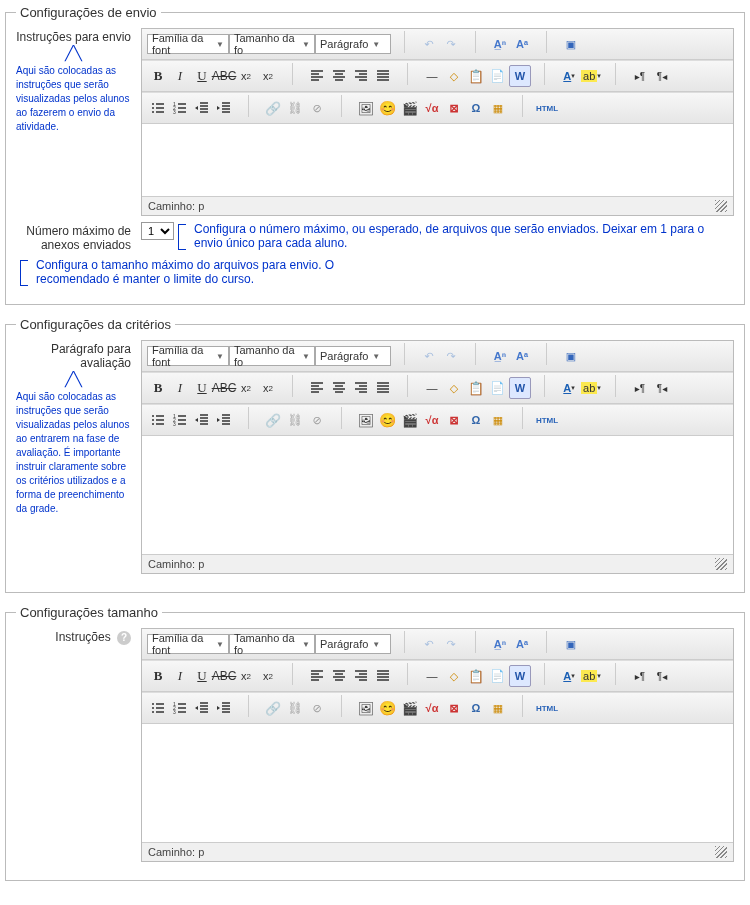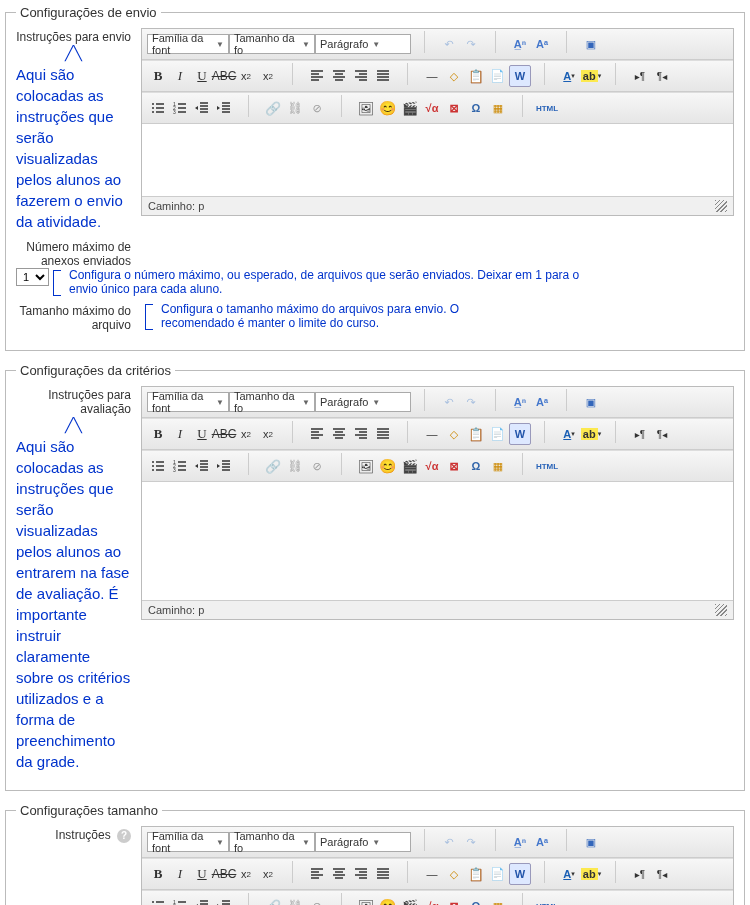--- a/index.html
+++ b/index.html
@@ -36,21 +36,21 @@
       text-align: right;
       padding-right: 10px;
       padding-top: 2px;
       flex-shrink: 0;
     }
     .content-col {
       flex: 1;
     }
     .help-text {
       color: #0033cc;
-      font-size: 15px;
+      font-size: 10px;
       line-height: 1.4;
       margin-top: 4px;
     }
     .annotation {
       color: #0033cc;
       font-size: 12px;
       display: inline-block;
       vertical-align: top;
       margin-left: 6px;
       max-width: 540px;
@@ -148,21 +148,21 @@
       align-items: center;
       gap: 4px;
       cursor: pointer;
     }
     .tb-select .caret {
       font-size: 8px;
       color: #666;
     }
     .tb-select.font { width: 82px; }
     .tb-select.size { width: 86px; }
-    .tb-select.format { width: 96px; }
+    .tb-select.format { width: 76px; }
     .rte-area {
       background: #fff;
       min-height: 72px;
     }
     .rte-area.tall { min-height: 118px; }
     .rte-path {
       background: #f0f0f0;
       border-top: 1px solid #ccc;
       padding: 3px 6px;
       font-size: 11px;
@@ -176,21 +176,21 @@
       height: 12px;
       background: repeating-linear-gradient(135deg, #888 0, #888 1px, transparent 1px, transparent 3px);
       cursor: nwse-resize;
     }
     .icon-svg { width: 16px; height: 16px; }
     .bold { font-weight: bold; font-family: "Times New Roman", serif; font-size: 13px;}
     .italic { font-style: italic; font-family: "Times New Roman", serif; font-size: 13px;}
     .underline { text-decoration: underline; font-family: "Times New Roman", serif; font-size: 13px;}
     .strike { text-decoration: line-through; font-size: 12px;}
     .txt-color { color: #1a5fb4; font-weight: bold; text-decoration: underline;}
-    .txt-bg { background:#fce94f; padding:0 2px; font-weight:bold;}
+    .txt-bg { background:#fce94f; padding:0 2px; font-weight:normal;}
     .html-btn { font-size: 8px; color: #2a64b8; font-weight:bold;}
     .disabled { opacity: 0.45; pointer-events: auto; }
     .emoji { font-size: 14px; }
     .wide-select { display: flex; align-items: flex-start; }
   </style>
 </head>
 <body>
 
 <fieldset>
   <legend>Configurações de envio</legend>
@@ -350,50 +350,47 @@
         </div>
         <div class="rte-area"></div>
         <div class="rte-path">
           <span>Caminho: p</span>
           <span class="resize-handle"></span>
         </div>
       </div>
     </div>
   </div>
 
-  <div class="row" style="align-items:flex-start;flex-direction:column;">
+  <div class="row" style="align-items:flex-start;">
     <div class="label-col">
       <span>Número máximo de anexos enviados</span>
     </div>
     <div class="content-col wide-select">
       <select>
         <option>1</option>
       </select>
       <span class="bracket"></span>
       <span class="annotation">Configura o número máximo, ou esperado, de arquivos que serão enviados. Deixar em 1 para o envio único para cada aluno.</span>
     </div>
   </div>
 
   <div class="row" style="align-items:flex-start;">
-    <div class="label-col">
-      <span>Tamanho máximo do arquivo</span>
-    </div>
     <div class="content-col wide-select">
       <span class="bracket"></span>
       <span class="annotation" style="max-width:340px;">Configura o tamanho máximo do arquivos para envio. O recomendado é manter o limite do curso.</span>
     </div>
   </div>
 </fieldset>
 
 <fieldset>
   <legend>Configurações da critérios</legend>
 
   <div class="row">
     <div class="label-col">
-      <span>Instruções para avaliação</span>
+      <span>Parágrafo para avaliação</span>
       <div class="pointer-up">╱╲</div>
       <div class="help-text" style="text-align:left;">Aqui são colocadas as instruções que serão visualizadas pelos alunos ao entrarem na fase de avaliação. É importante instruir claramente sobre os critérios utilizados e a forma de preenchimento da grade.</div>
     </div>
     <div class="content-col">
 
       <div class="rte-wrap">
         <div class="rte-toolbar">
           <div class="tb-group">
             <div class="tb-select font">
                 <span>Família da font</span>

